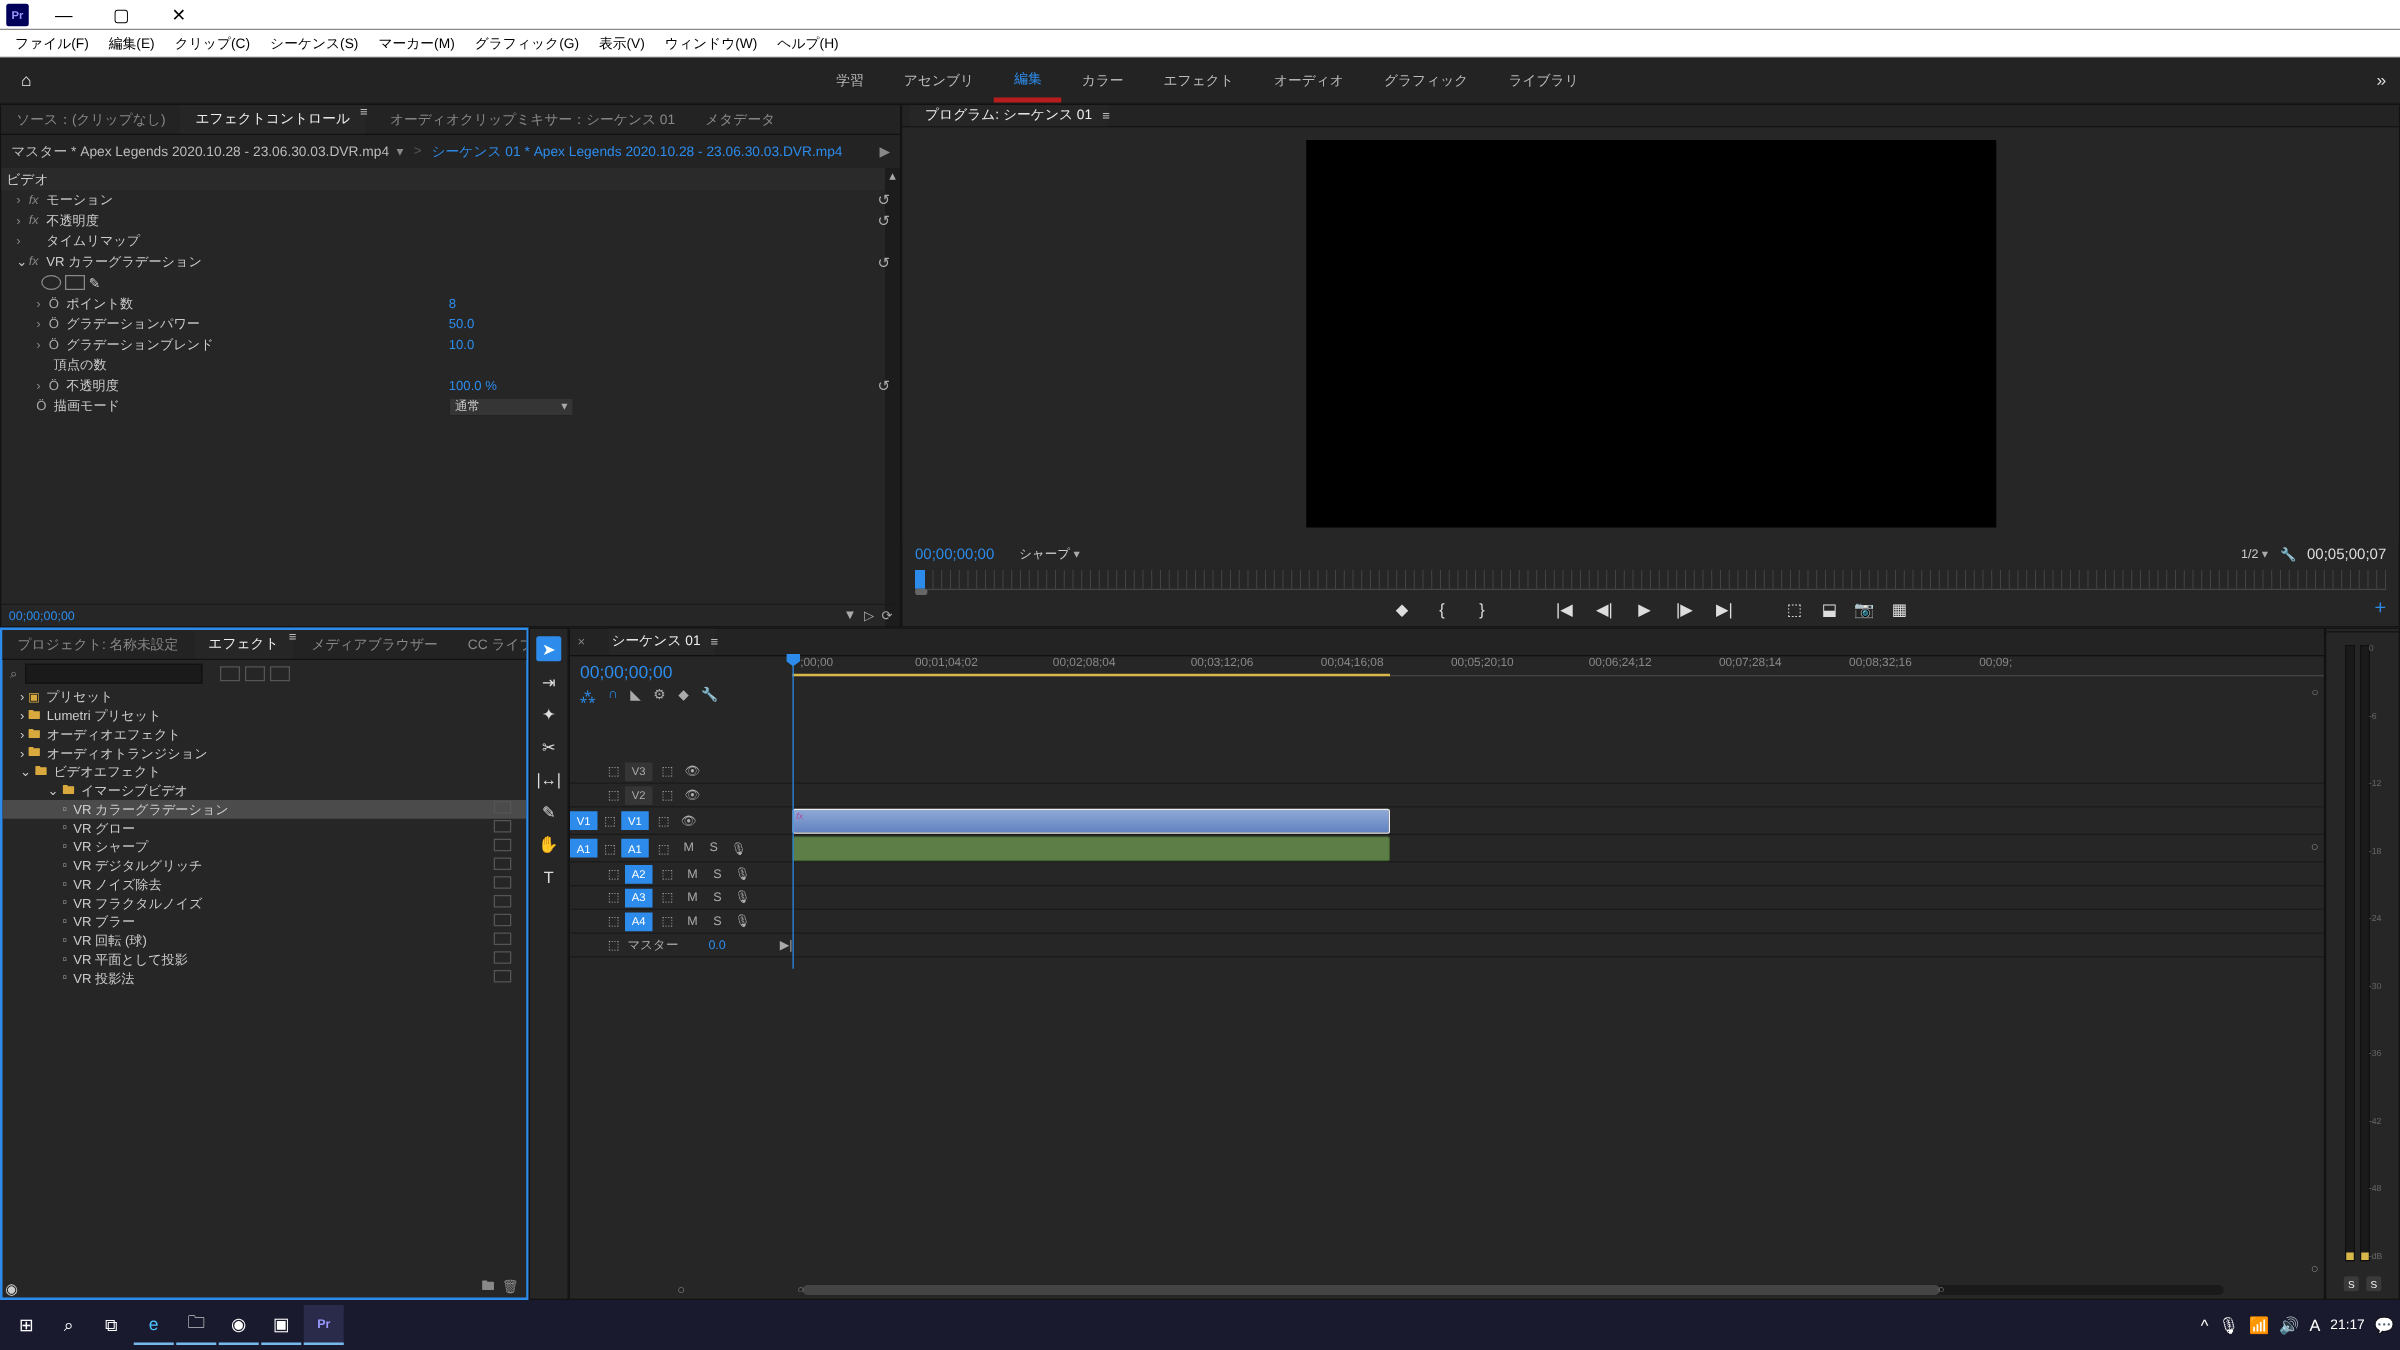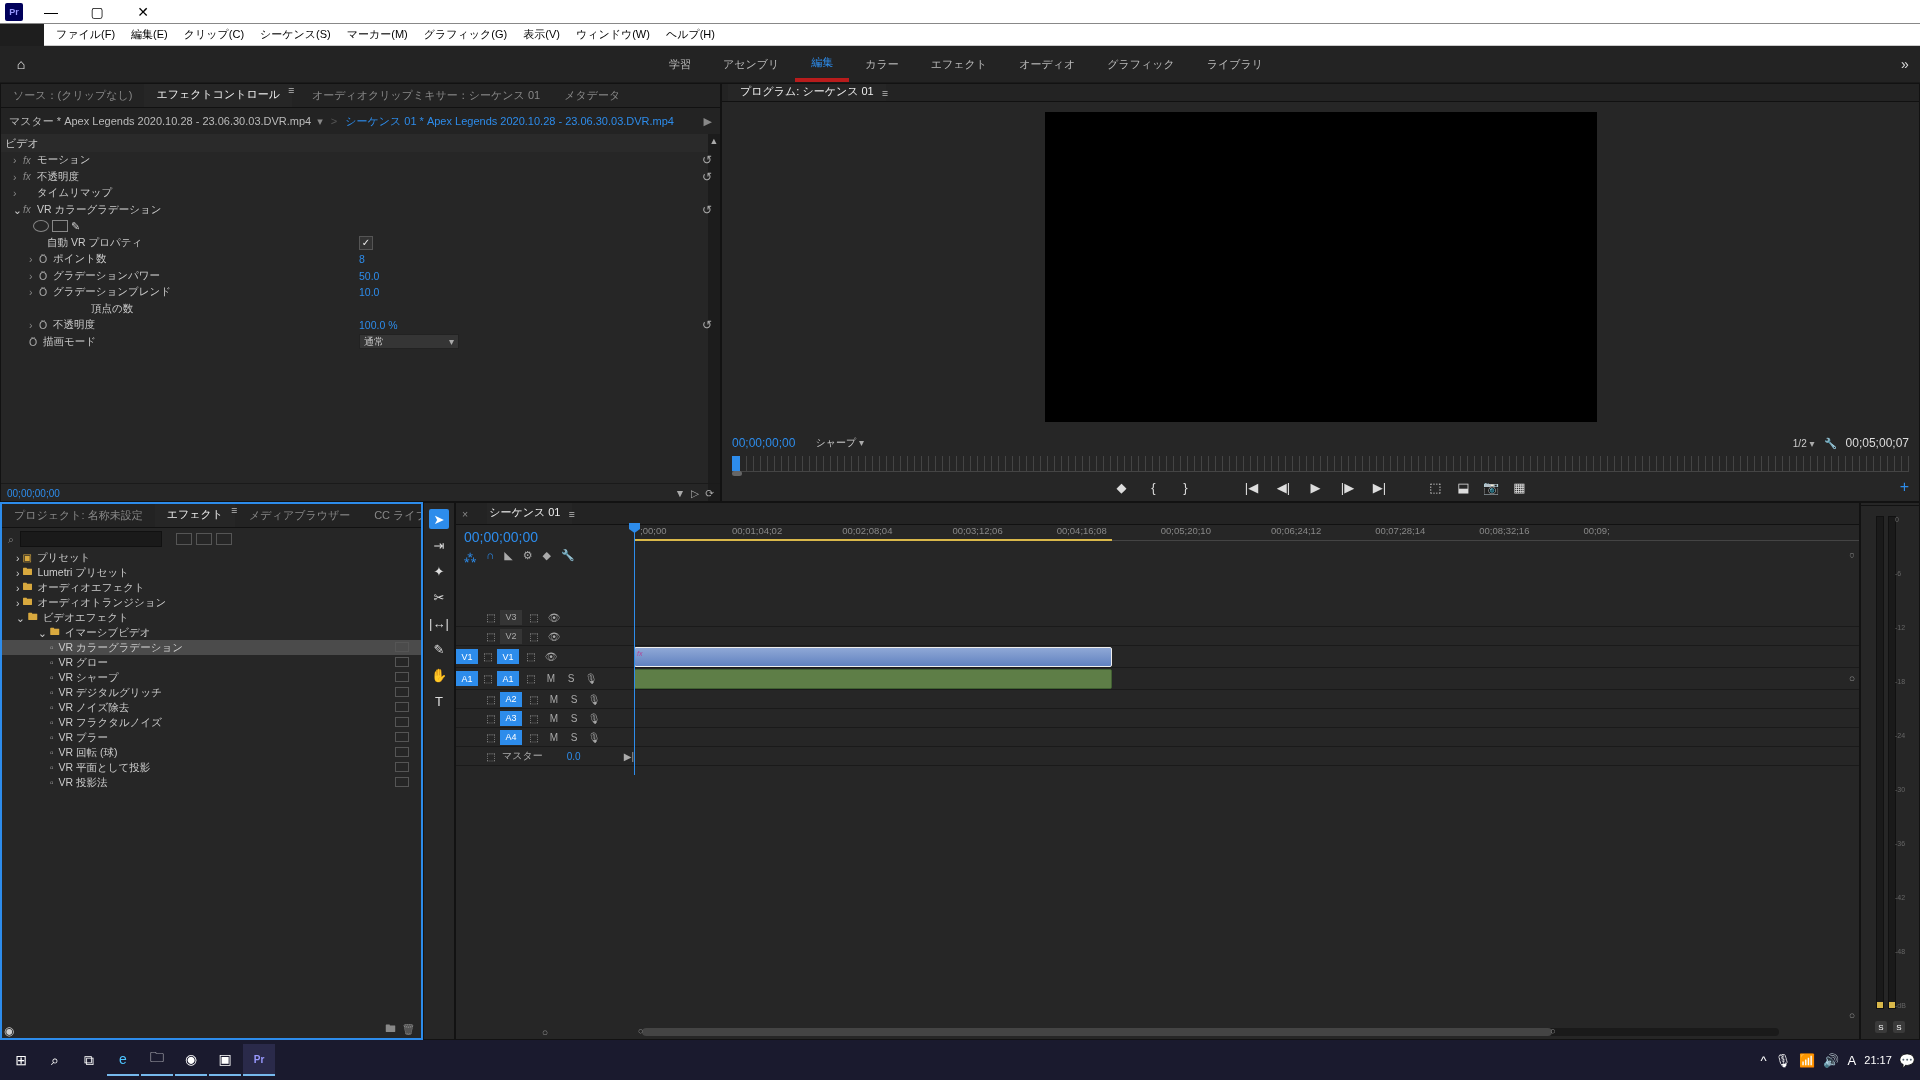--- a/index.html
+++ b/index.html
@@ -5,21 +5,21 @@
 * { margin: 0; padding: 0; box-sizing: border-box; font-family: "Segoe UI", Arial, sans-serif; }
 body { background: #1e1e1e; color: #ccc; font-size: 10.5px; width: 1920px; height: 1080px; overflow: hidden; position: relative; }
 
 
 .titlebar { height: 24px; background: #fff; display: flex; align-items: center; color: #000; border-bottom: 1px solid #888; }
 .titlebar .app-icon { width: 18px; height: 18px; background: #00005b; color: #9999ff; margin: 0 5px; display: flex; align-items: center; justify-content: center; font-size: 9px; font-weight: bold; border-radius: 2px; }
 .titlebar .title-text { flex: 1; font-size: 11px; }
 .titlebar .winbtn { width: 46px; height: 24px; display: flex; align-items: center; justify-content: center; font-size: 14px; }
 
 
-.menubar { height: 22px; background: #fff; display: flex; color: #000; padding: 0 4px; align-items: center; border-bottom: 1px solid #ccc; margin-left: 44px; }
+.menubar { height: 22px; background: #fff; display: flex; color: #000; padding: 0 4px; align-items: center; border-bottom: 1px solid #ccc; }
 .menubar .mitem { padding: 0 8px; font-size: 11px; }
 
 
 .header { height: 37px; background: #232323; display: flex; align-items: center; border-bottom: 1px solid #1a1a1a; }
 .header .home-icon { width: 42px; display: flex; justify-content: center; align-items: center; color: #eee; font-size: 14px; }
 .header .spacer { flex: 1; }
 .header .ws { padding: 0 16px; font-size: 11px; color: #bbb; height: 100%; display: flex; align-items: center; }
 .header .ws.active { color: #2d8ceb; font-weight: 500; border-bottom: 4px solid #b91c1c; }
 .header .ws-more { width: 30px; display: flex; justify-content: center; color: #ddd; font-size: 14px; }
 
@@ -235,43 +235,39 @@
         <span class="prop-name">VR カラーグラデーション</span>
         <span class="reset">↺</span>
       </div>
       <div class="ec-row">
         <div class="ec-shapes">
           <span class="ec-shape ellipse"></span>
           <span class="ec-shape"></span>
           <span class="ec-shape pen">✎</span>
         </div>
       </div>
-      <div class="ec-row" style="padding-left:46px;">
-        <span class="prop-name">自動 VR プロパティ</span>
-        <span class="checkbox">✓</span>
-      </div>
       <div class="ec-row" style="padding-left:28px;">
         <span class="chev">›</span>
           <span class="stop">Ö</span>
         <span class="prop-name">ポイント数</span>
         <span class="prop-val">8</span>
       </div>
       <div class="ec-row" style="padding-left:28px;">
         <span class="chev">›</span>
           <span class="stop">Ö</span>
         <span class="prop-name">グラデーションパワー</span>
         <span class="prop-val">50.0</span>
       </div>
       <div class="ec-row" style="padding-left:28px;">
         <span class="chev">›</span>
           <span class="stop">Ö</span>
         <span class="prop-name">グラデーションブレンド</span>
         <span class="prop-val">10.0</span>
       </div>
-      <div class="ec-row" style="padding-left:42px;margin-left:48px;">
+      <div class="ec-row" style="padding-left:42px;">
         <span class="prop-name">頂点の数</span>
       </div>
       <div class="ec-row" style="padding-left:28px;">
         <span class="chev">›</span>
           <span class="stop">Ö</span>
         <span class="prop-name">不透明度</span>
         <span class="prop-val">100.0 %</span>
         <span class="reset">↺</span>
       </div>
       <div class="ec-row" style="padding-left:42px;">

